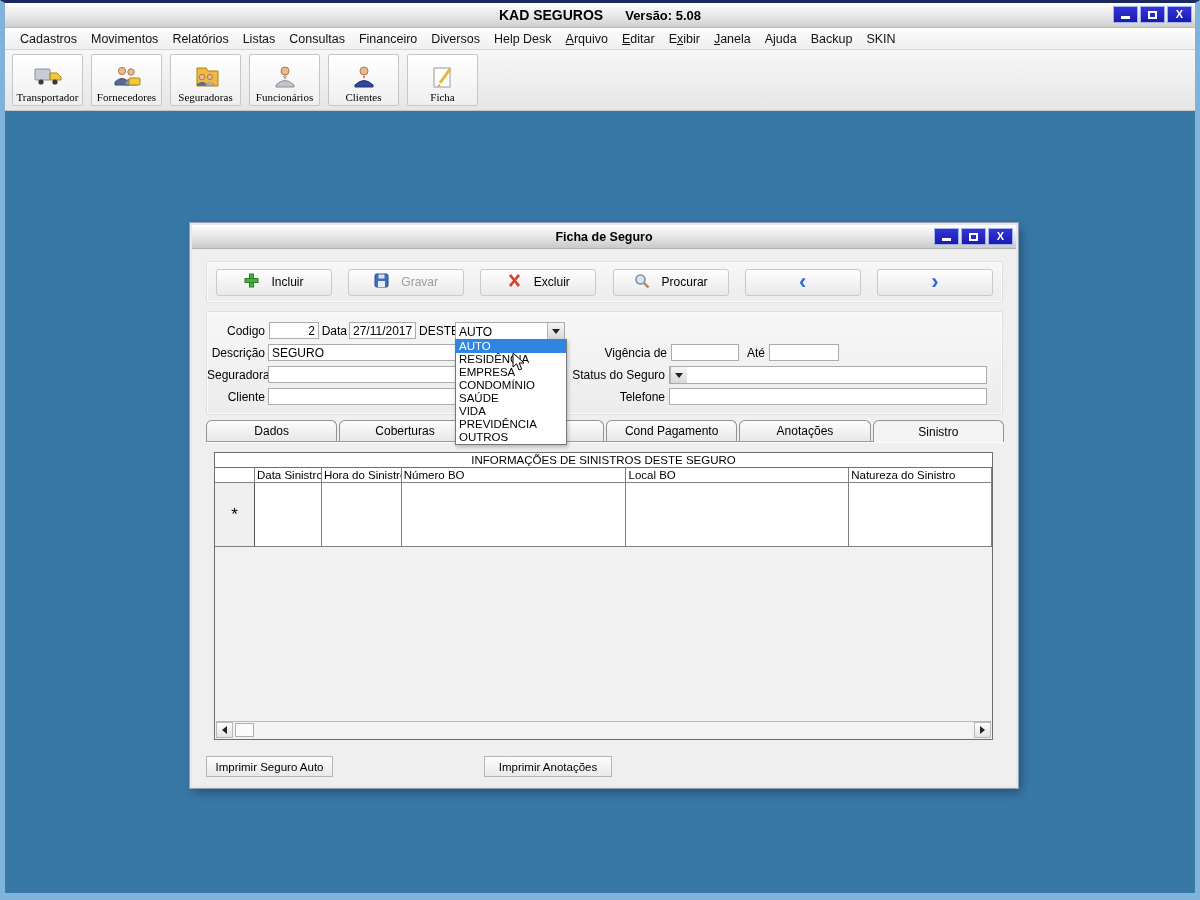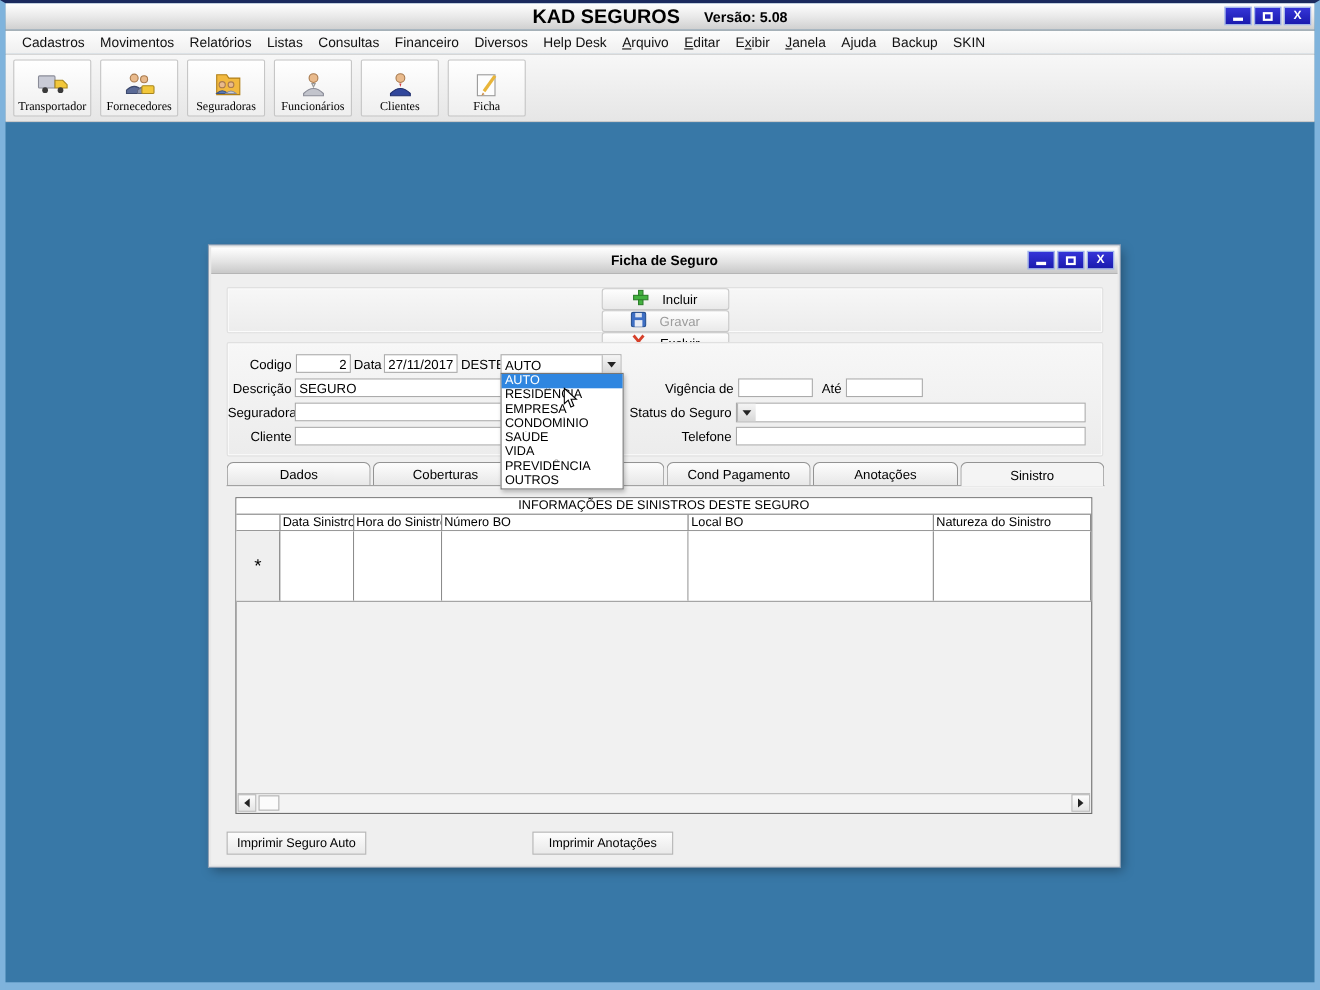--- a/index.html
+++ b/index.html
@@ -4,21 +4,21 @@
 <style>
   * { margin:0; padding:0; box-sizing:border-box; }
   html,body { width:1200px; height:900px; overflow:hidden; font-family:"Liberation Sans", sans-serif; }
   .screen { position:relative; width:1200px; height:900px; background:#28506E; }
 
   
   .app-window { position:absolute; inset:0; border-top:3px solid #1B2A5E;
     border-left:5px solid #7FB3DC; border-right:5px solid #7FB3DC; border-bottom:7px solid #7FB3DC; background:#3878A7; }
   .app-titlebar { position:relative; height:25px; background:linear-gradient(#FFFFFF,#E7E7E7 55%,#CFCFCF);
     border-bottom:1px solid #B9B9B9; display:flex; align-items:center; justify-content:center; }
-  .app-title { font-weight:bold; font-size:18px; color:#000; }
+  .app-title { font-weight:bold; font-size:14px; color:#000; }
   .app-version { font-weight:bold; font-size:13px; color:#000; margin-left:22px; }
   .win-controls { position:absolute; right:3px; top:3px; display:flex; gap:2px; }
   .win-btn { width:25px; height:17px; background:linear-gradient(#3535D8,#1A1AAE); border:1px solid #9DB4EC;
     display:flex; align-items:center; justify-content:center; cursor:default; }
   .glyph-min { width:9px; height:3px; background:#FFF; margin-top:6px; }
   .glyph-max { width:9px; height:8px; border:2px solid #FFF; }
   .glyph-x { color:#FFF; font-weight:bold; font-size:11px; line-height:11px; }
 
   
   .menu-bar { height:22px; background:linear-gradient(#FDFDFD,#EFEFEF); border-bottom:1px solid #D6D6D6;
@@ -35,21 +35,21 @@
 
   
   .dialog { position:absolute; left:185px; top:220px; width:828px; height:565px; background:#EFEFEF;
     border:2px solid #E8E8E8; outline:1px solid #8FA0B4; box-shadow:3px 4px 10px rgba(0,0,0,.35); }
   .dlg-titlebar { position:relative; height:24px; background:linear-gradient(#FFFFFF,#E4E4E4 55%,#C9C9C9);
     border-bottom:1px solid #AFAFAF; display:flex; align-items:center; justify-content:center; }
   .dlg-title { font-weight:bold; font-size:12.5px; color:#000; }
   .dlg-controls { position:absolute; right:3px; top:3px; display:flex; gap:2px; }
 
   .panel { position:absolute; background:linear-gradient(#F7F7F7,#ECECEC); border:1px solid #E0E0E0;
-    box-shadow:inset 0 0 0 1px #FBFBFB; border-radius:2px;flex-direction:column; }
+    box-shadow:inset 0 0 0 1px #FBFBFB; border-radius:2px; }
   .action-panel { left:14px; top:36px; width:797px; height:42px; display:flex; align-items:center;
     justify-content:space-between; padding:0 9px; }
   .action-btn { width:116px; height:27px; border:1px solid #C9C9C9; border-radius:3px;
     background:linear-gradient(#FEFEFE,#E9E9E9); display:flex; align-items:center; justify-content:center; gap:12px;
     font-size:12px; color:#000; }
   .action-btn.disabled { color:#9C9C9C; }
   .chev { font-weight:bold; font-size:22px; line-height:20px; color:#2B6BD8; }
 
   .form-panel { left:14px; top:86px; width:797px; height:104px; }
   .flabel { position:absolute; font-size:12px; color:#000; text-align:right; white-space:nowrap; }

